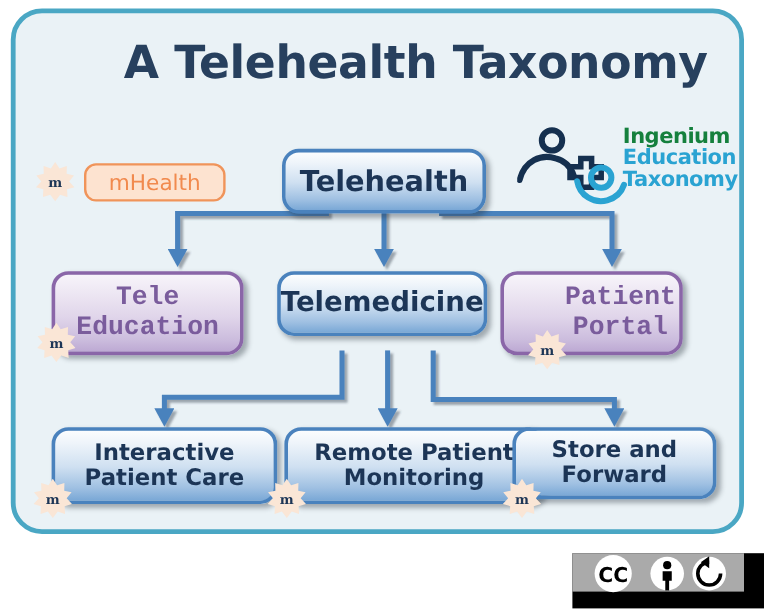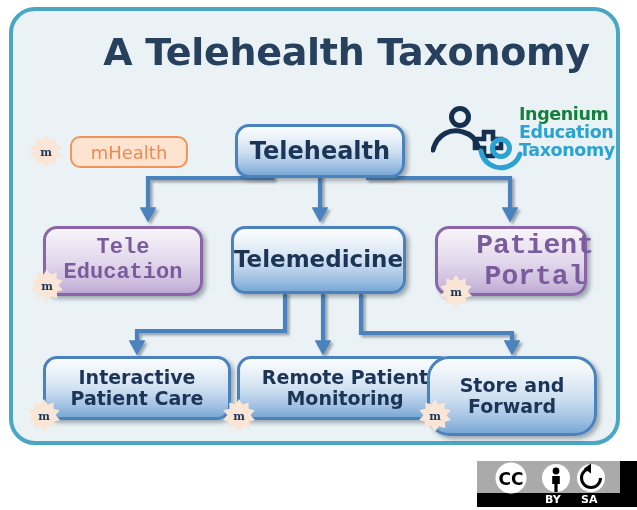--- a/index.html
+++ b/index.html
@@ -228,37 +228,37 @@
   </svg>
 
   <div class="node blue" style="left:222px; top:89px; width:170px; height:54px; font-size:24px;margin-top:24px;">
     <span>Telehealth</span>
   </div>
 
   <div class="node purple" style="left:30px; top:215px; width:160px; height:70px; font-size:22px;">
     <span>Tele<br>Education</span>
   </div>
 
-  <div class="node blue" style="left:218px; top:215px; width:175px; height:68px; font-size:23px;">
+  <div class="node blue" style="left:218px; top:215px; width:175px; height:54px; font-size:23px;">
     <span>Telemedicine</span>
   </div>
 
-  <div class="node purple" style="left:422px; top:215px; width:152px; height:70px; font-size:28px;padding-left:48px;">
+  <div class="node purple" style="left:404px; top:215px; width:152px; height:70px; font-size:22px;padding-left:48px;">
     <span>Patient<br>Portal</span>
   </div>
 
   <div class="node blue" style="left:30px; top:345px; width:188px; height:64px; font-size:19px;">
     <span>Interactive<br>Patient Care</span>
   </div>
 
   <div class="node blue" style="left:224px; top:345px; width:216px; height:64px; font-size:19px;">
     <span>Remote Patient<br>Monitoring</span>
   </div>
 
-  <div class="node blue" style="left:414px; top:345px; width:170px; height:80px; font-size:19px;border-radius:22px;">
+  <div class="node blue" style="left:414px; top:345px; width:170px; height:60px; font-size:19px;">
     <span>Store and<br>Forward</span>
   </div>
 
   <div class="mbadge" style="left:16px; top:124px;">
     <span class="star"></span>
     <span class="mletter">m</span>
   </div>
 
   <div id="mhealth-chip">
     <span>mHealth</span>
@@ -313,17 +313,13 @@
     <text x="34" y="24" text-anchor="middle" font-family="'DejaVu Sans','Liberation Sans',sans-serif" font-size="17" font-weight="bold" fill="#000000">CC</text>
 
     <circle cx="79" cy="17" r="14" fill="#ffffff"></circle>
     <circle cx="79" cy="10" r="3.4" fill="#000000"></circle>
     <path d="M 75.2 15 h 7.6 v 8 h -2.2 v 8 h -3.2 v -8 h -2.2 z" fill="#000000"></path>
 
     <circle cx="114" cy="17" r="14" fill="#ffffff"></circle>
     <path d="M 114 7.5 A 9.5 9.5 0 1 0 123.5 17" fill="none" stroke="#000000" stroke-width="3"></path>
     <path d="M 114 2.5 L 114 12.5 L 107 7.5 z" fill="#000000"></path>
   </svg>
-  <div id="cc-labels">
-    <span class="by">BY</span>
-    <span class="sa">SA</span>
-  </div>
 </div>
 
 </body></html>

